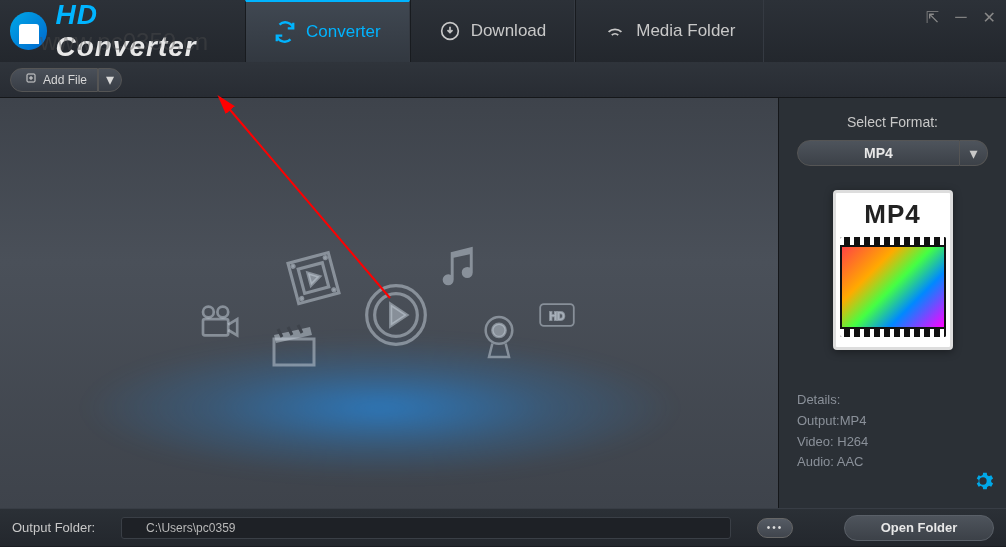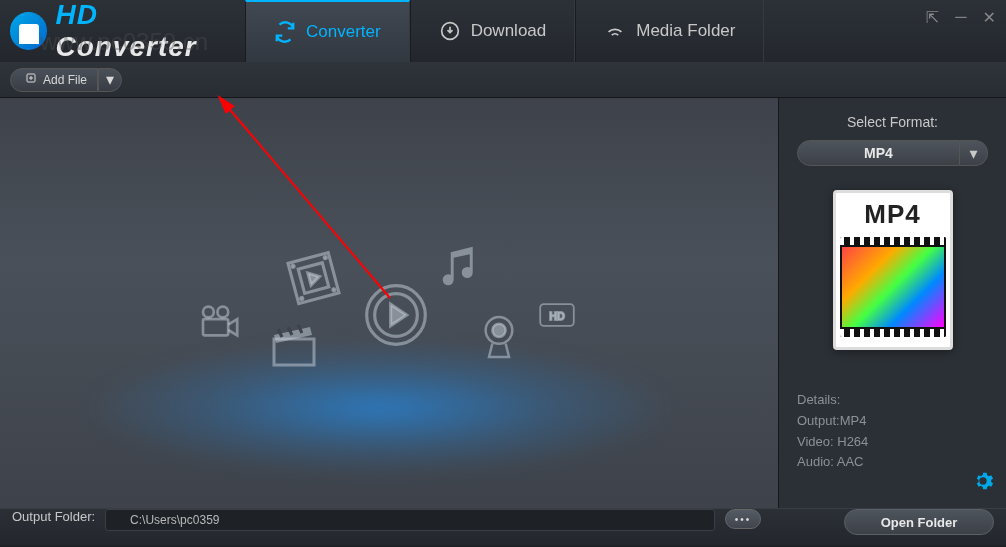--- a/index.html
+++ b/index.html
@@ -47,21 +47,21 @@
 .format-dd { width: 28px; background: linear-gradient(to bottom, #4e545c, #3c4148); border-radius: 0 13px 13px 0; display: flex; align-items: center; justify-content: center; color: #c8c8c8; border: 1px solid #555; border-left: none; cursor: pointer; }
 .format-preview { margin: 24px auto; width: 120px; height: 160px; background: #fff; border: 3px solid #ddd; border-radius: 4px; box-shadow: 0 2px 8px rgba(0,0,0,0.4); position: relative; overflow: hidden; }
 .preview-label { position: absolute; top: 6px; left: 0; right: 0; text-align: center; font-size: 26px; font-weight: bold; color: #222; letter-spacing: 1px; }
 .preview-strips { position: absolute; left: 4px; right: 4px; height: 100px; top: 44px; background: #111; border-radius: 2px; overflow: hidden; }
 .strip-holes { position: absolute; top: 0; left: 0; right: 0; height: 8px; background: repeating-linear-gradient(90deg, #fff 0 4px, #111 4px 10px); }
 .strip-holes.bottom { top: auto; bottom: 0; }
 .preview-img { position: absolute; top: 10px; bottom: 10px; left: 2px; right: 2px; background: linear-gradient(135deg, #ff4444 0%, #ffaa00 30%, #44ff44 50%, #0088ff 70%, #ff00ff 100%); }
 .details { margin-top: 40px; color: #8a9099; font-size: 13px; line-height: 1.6; }
 .settings-icon { position: absolute; bottom: 12px; right: 12px; color: #00a8e8; cursor: pointer; }
 
-.footer { height: 38px; background: linear-gradient(to bottom, #2b3036, #23272d); display: flex; padding: 0 12px; gap: 10px; border-top: 1px solid #383d45; }
+.footer { height: 38px; background: linear-gradient(to bottom, #2b3036, #23272d); display: flex; align-items: center; padding: 0 12px; gap: 26px; border-top: 1px solid #383d45; }
 .footer-label { color: #c8c8c8; font-size: 13px; }
 .path-input { flex: 1; height: 22px; background: #1e2126; border: 1px solid #3a3f46; border-radius: 3px; color: #b8b8b8; padding: 0 24px; font-size: 12px; max-width: 610px; }
 .browse-btn { width: 36px; height: 20px; background: linear-gradient(to bottom, #555b64, #40454d); border: 1px solid #666; border-radius: 10px; color: #ddd; font-size: 10px; letter-spacing: 2px; display: flex; align-items: center; justify-content: center; cursor: pointer; }
 .open-folder-btn { margin-left: auto; width: 150px; height: 26px; background: linear-gradient(to bottom, #4e545c, #3c4148); border: 1px solid #5a6068; border-radius: 13px; color: #e8e8e8; font-size: 13px; font-weight: bold; display: flex; align-items: center; justify-content: center; cursor: pointer; }
 
 .watermark { position: absolute; top: 28px; left: 40px; color: rgba(80,80,80,0.4); font-size: 24px; z-index: 10; pointer-events: none; }
 </style>
 </head>
 <body>
 

